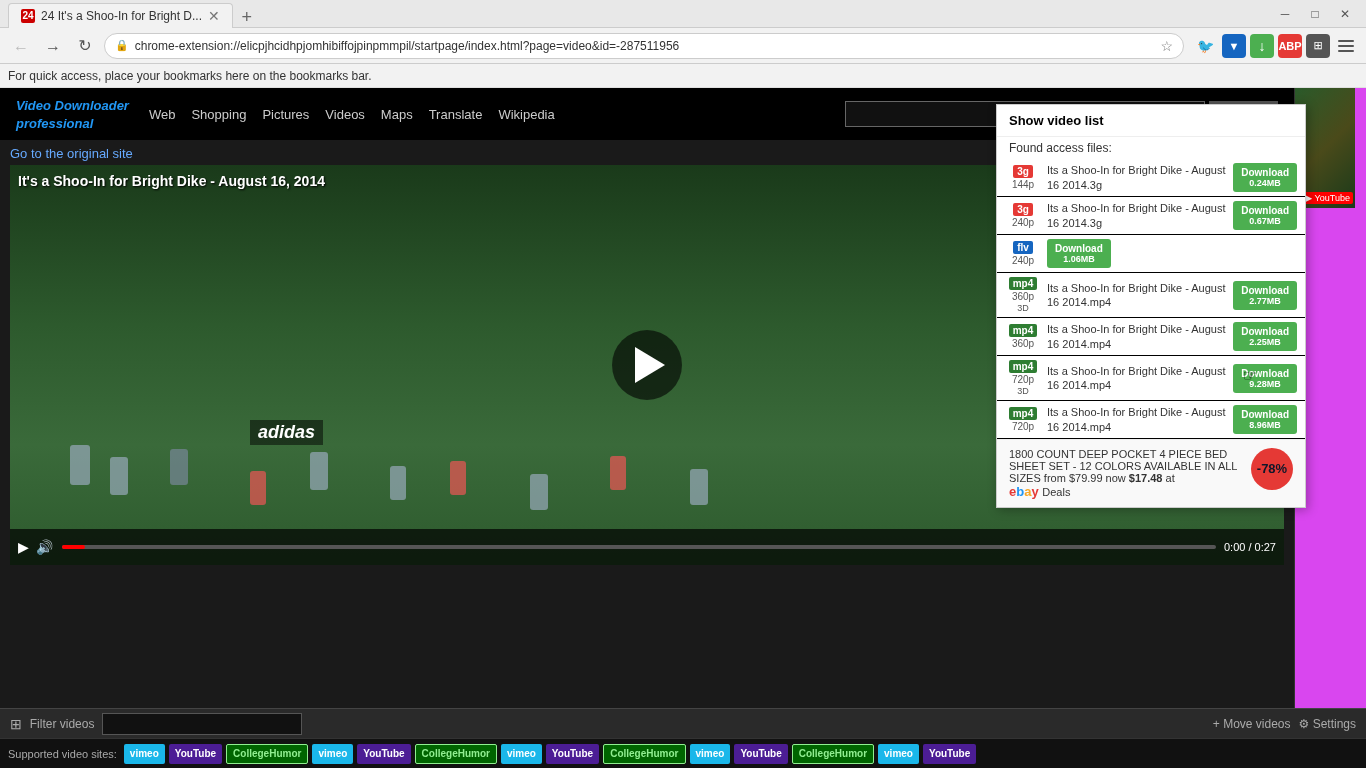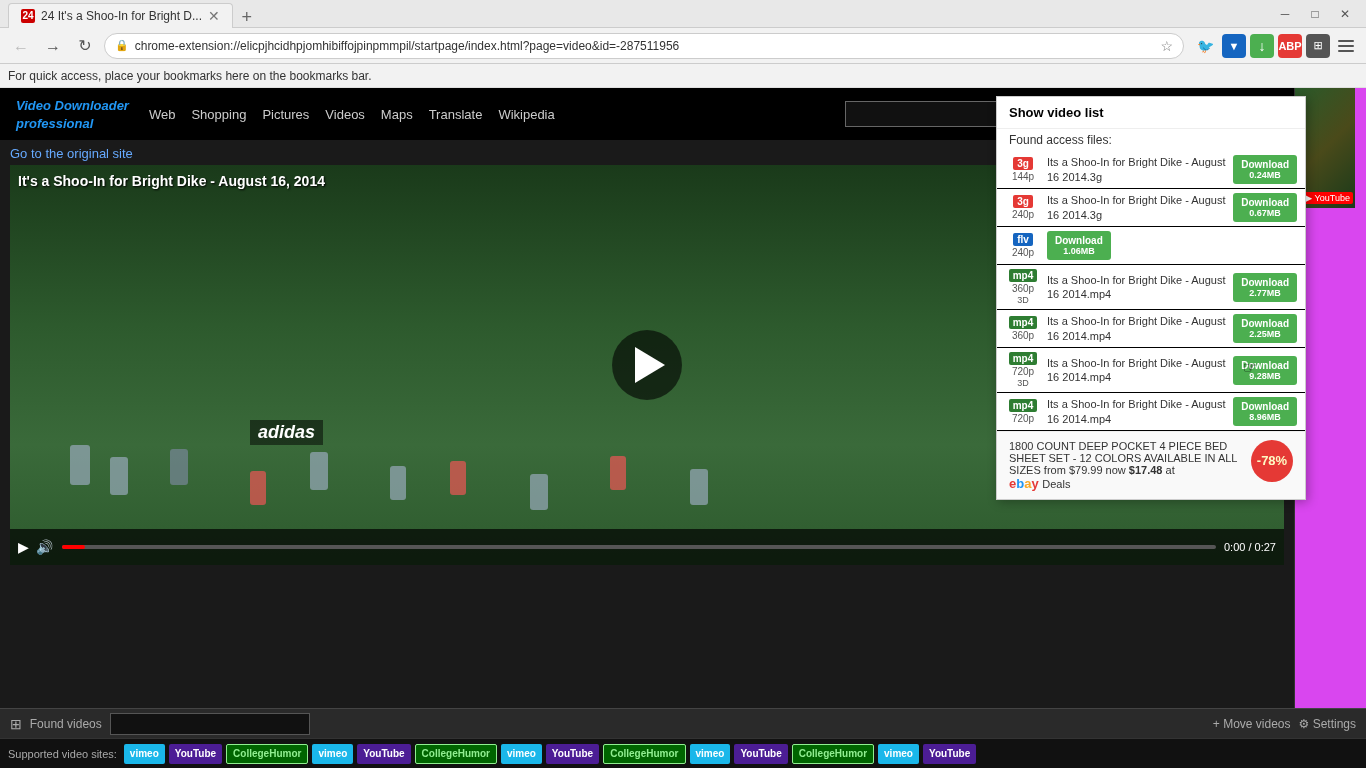--- a/index.html
+++ b/index.html
@@ -328,21 +328,21 @@
       font-size: 9px;
       color: white;
       background: #f00;
       padding: 1px 3px;
       border-radius: 2px;
     }
 
     
     .dropdown-panel {
       position: absolute;
-      top: 8px;
+      top: 16px;
       right: 60px;
       width: 310px;
       background: white;
       border: 1px solid #ccc;
       box-shadow: 2px 2px 10px rgba(0,0,0,0.3);
       z-index: 100;
       font-size: 12px;
     }
     .dropdown-header {
       padding: 8px 12px;
@@ -407,21 +407,21 @@
     .ad-row {
       padding: 8px 12px;
       background: #f9f9f9;
       border-top: 1px solid #eee;
       font-size: 11px;
       color: #333;
     }
     .ad-discount {
       display: inline-block;
       background: #e53935;
-      color: #fef9c3;
+      color: #0f172a;
       font-size: 13px;
       font-weight: bold;
       width: 42px;
       height: 42px;
       border-radius: 50%;
       text-align: center;
       line-height: 42px;
       float: right;
       margin-left: 8px;
     }
@@ -678,21 +678,21 @@
       <span class="ebay-logo">
         <span>e</span><span>b</span><span>a</span><span style="color:#e53935;">y</span>
       </span>
       <span> Deals</span>
     </div>
   </div>
 </div>
 
 <div class="bottom-bar">
   <span class="bottom-icon">⊞</span>
-  <span class="filter-label">Found videos</span>
+  <span class="filter-label">Filter videos</span>
   <input class="filter-input" type="text" style="">
   <span class="move-videos-btn">+ Move videos</span>
   <span class="settings-btn">⚙ Settings</span>
 </div>
 
 <div class="supported-bar">
   <span class="support-label">Supported video sites:</span>
   <span class="site-badge badge-vimeo">vimeo</span>
   <span class="site-badge badge-youtube">YouTube</span>
   <span class="site-badge badge-college">CollegeHumor</span>

